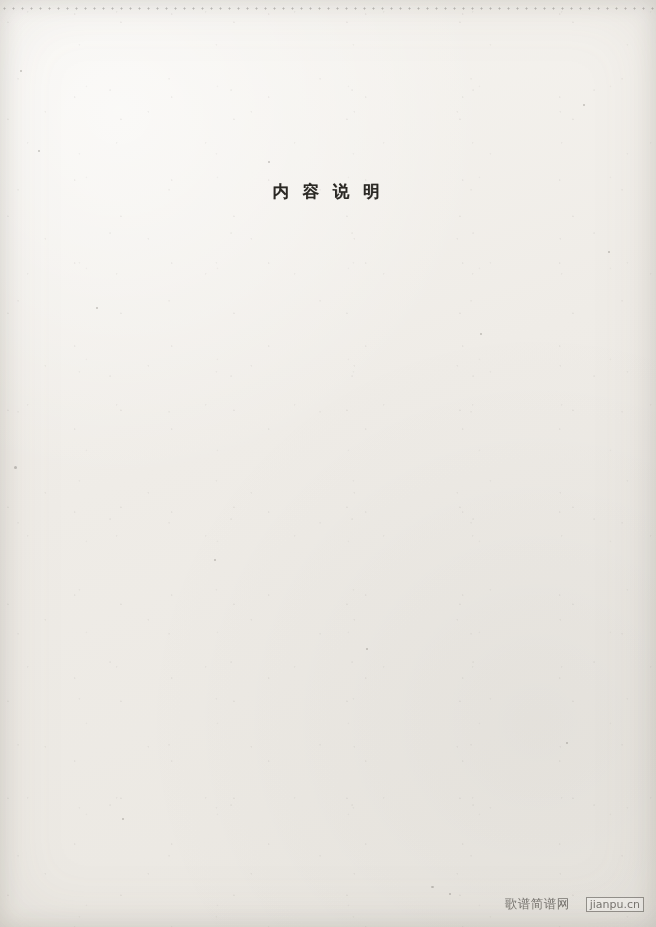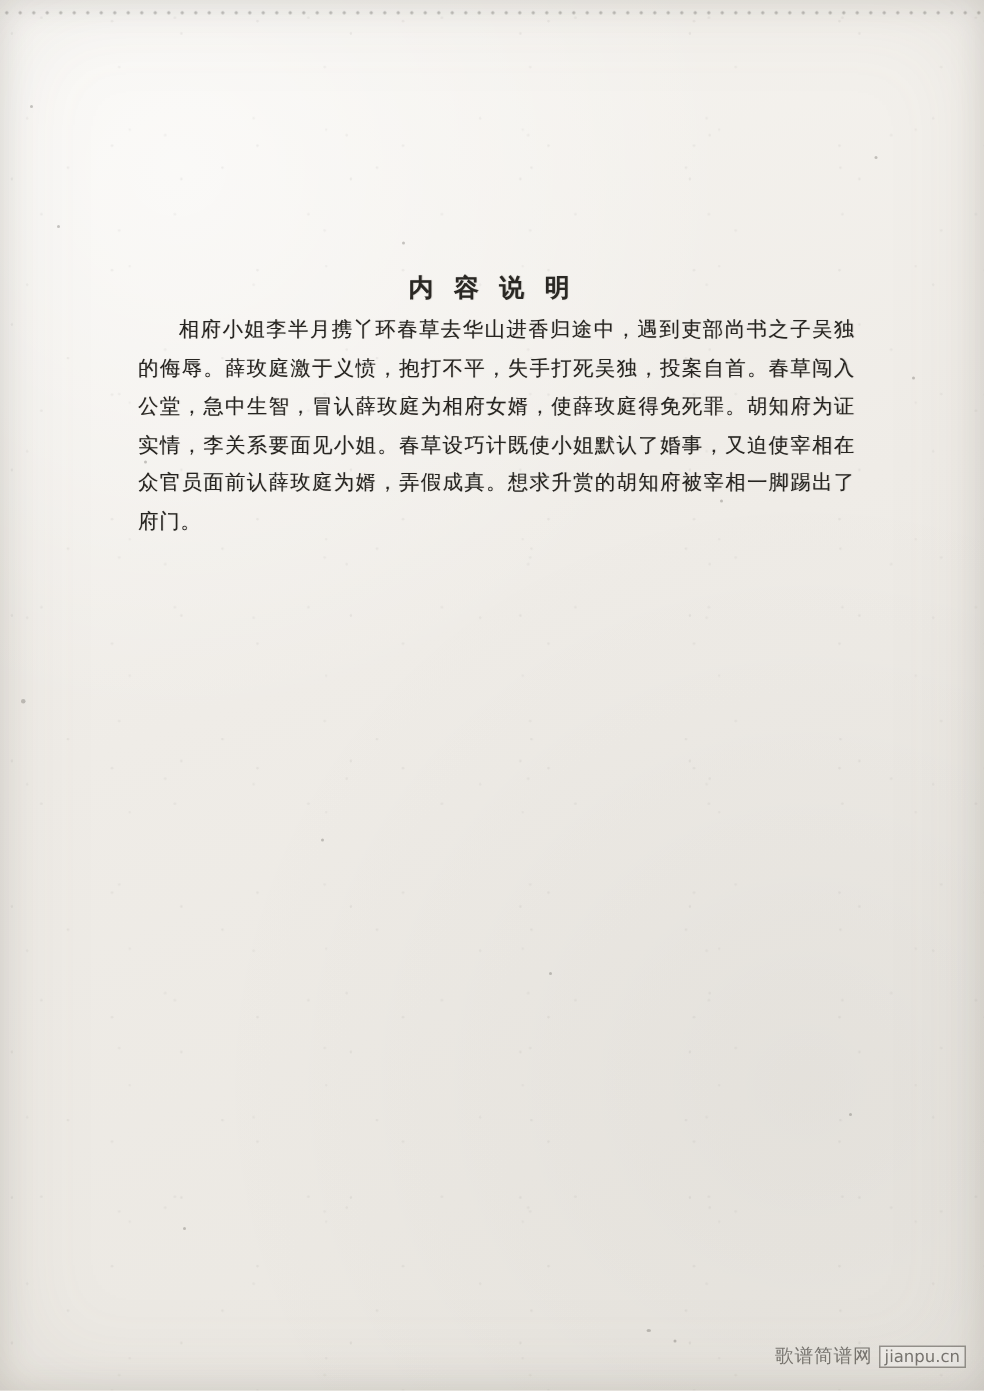--- a/index.html
+++ b/index.html
@@ -113,21 +113,21 @@
     margin-top: 0px;
   }
 
   
   .watermark {
     position: absolute;
     right: 12px;
     bottom: 14px;
     display: flex;
     align-items: center;
-    gap: 4px;
+    gap: 16px;
     font-family: "DejaVu Sans", sans-serif;
     font-size: 12.5px;
     color: #6f6c67;
     opacity: 0.92;
   }
   .watermark .wm-cn {
     letter-spacing: 0.5px;
   }
   .watermark .wm-box {
     display: inline-block;
@@ -152,21 +152,20 @@
 
 <div class="scan-page">
 
   <div class="top-dots"></div>
 
   <div class="content">
 
     <div class="doc-title">内 容 说 明</div>
 
     <div class="body-text">
-      <p class="para">相府小姐李半月携丫环春草去华山进香归途中，遇到吏部尚书之子吴独的侮辱。薛玫庭激于义愤，抱打不平，失手打死吴独，投案自首。春草闯入公堂，急中生智，冒认薛玫庭为相府女婿，使薛玫庭得免死罪。胡知府为证实情，李关系要面见小姐。春草设巧计既使小姐默认了婚事，又迫使宰相在众官员面前认薛玫庭为婿，弄假成真。想求升赏的胡知府被宰相一脚踢出了府门。</p>
     </div>
 
     <div class="watermark">
       <span class="wm-cn">歌谱简谱网</span>
       <span class="wm-box">jianpu.cn</span>
     </div>
 
   </div>
 
   <div class="blemish" style="left:38px;  top:150px;  width:2px; height:2px;"></div>

